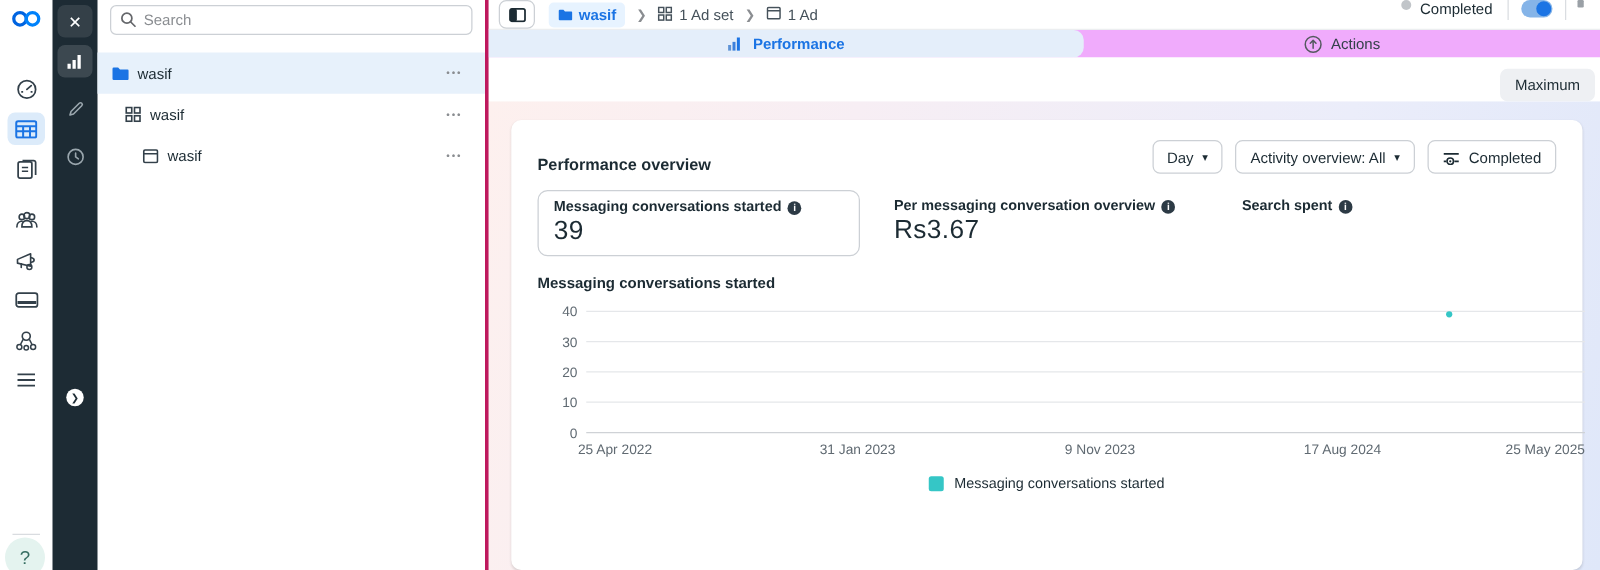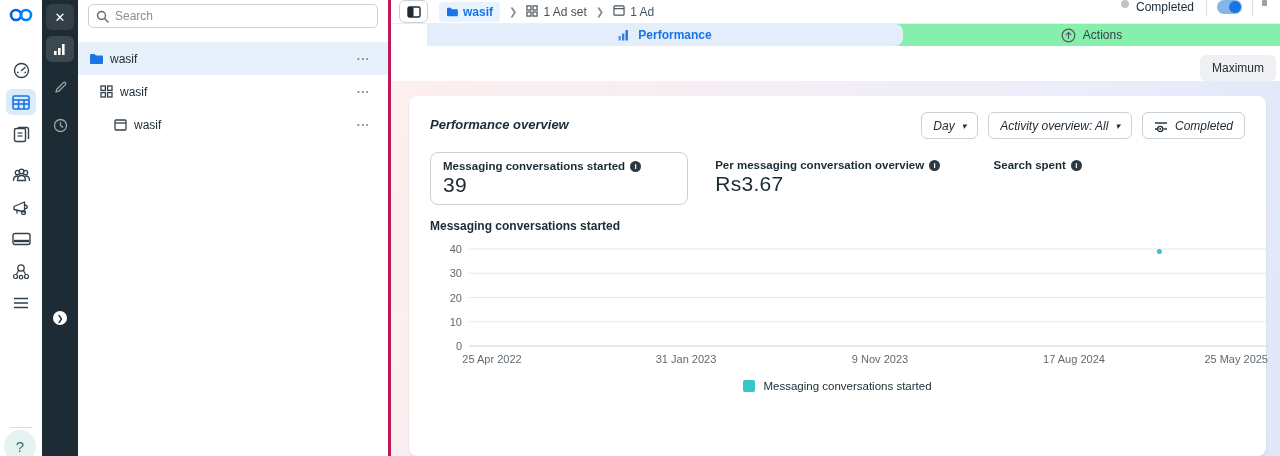--- a/index.html
+++ b/index.html
@@ -43,31 +43,31 @@
   .crumb .sep { margin:0 9px; color:#8a8d91; font-size:10px; }
   .crumb .bitem { display:flex; align-items:flex-start; gap:5px; cursor:pointer; }
   .top-right { position:absolute; right:12px; top:0; height:28px; display:flex; }
   .st-dot { width:8px; height:8px; border-radius:50%; background:#c1c5c9; margin-right:7px; }
   .st-lbl { font-size:12px; color:#1c2b33; margin-right:12px; }
   .vdiv { width:1px; height:16px; background:#dadde1; }
   .toggle { width:25px; height:14px; border-radius:8px; background:#85b4e8; position:relative; margin:0 10px; cursor:pointer; }
   .toggle .knob { position:absolute; right:1px; top:1px; width:12px; height:12px; border-radius:50%; background:#1b74e4; }
   .edge-frag { width:5px; height:6px; background:#9aa0a6; border-radius:1px; margin:0 1px 0 9px; }
 
-  .tabbar { height:30px; display:flex; background:#86efac;margin-left:36px; }
+  .tabbar { height:30px; display:flex; background:#f0abfc; }
   .tab { display:flex; align-items:center; justify-content:center; gap:7px; font-size:12px; cursor:pointer; }
   .tab.perf { width:476px; background:#e4eefa; border-radius:0 8px 8px 0; color:#1b74e4; font-weight:bold; }
   .tab.actions { flex:1; color:#33404a; }
 
   .toolbar { height:47px; background:#fff; position:relative; }
   .max-btn { position:absolute; right:4px; top:9px; height:26px; padding:0 12px; background:#eef0f3; border:none; border-radius:6px; font-size:12px; color:#1c2b33; font-family:inherit; cursor:pointer; }
 
   .canvas { flex:1; background:linear-gradient(105deg,#fdf0ee 0%,#f7eef4 30%,#ebedfa 70%,#dfe7f9 100%); padding:15px 14px 0 18px; }
   .card { background:#fff; border-radius:8px; box-shadow:0 1px 2px rgba(0,0,0,.12); height:360px; padding:16px 21px; }
-  .card-head { display:flex; align-items:flex-start; justify-content:space-between;font-style:italic; }
+  .card-head { display:flex; align-items:flex-end; justify-content:space-between; }
   .card-title { font-size:13px; font-weight:bold; color:#1c2b33; padding-top:5px; }
   .controls { display:flex; gap:10px; }
   .ctl { height:27px; border:1px solid #ccd0d5; border-radius:6px; background:#fff; display:flex; align-items:center; gap:7px; padding:0 11px; font-size:12px; color:#1c2b33; cursor:pointer; white-space:nowrap; }
   .caret { font-size:9px; color:#1c2b33; }
 
   .metrics { display:flex; gap:15px; margin-top:13px; }
   .metric { width:290px; padding:7px 12px; border-radius:8px; }
   .metric.sel { width:284px; border:1px solid #ccd0d5; }
   .m-label { font-size:11.5px; font-weight:bold; color:#1c2b33; display:flex; align-items:center; gap:5px; }
   .info { width:11px; height:11px; border-radius:50%; background:#2c3a45; color:#fff; font-size:8px; font-weight:bold; font-style:normal; display:inline-flex; align-items:center; justify-content:center; }

